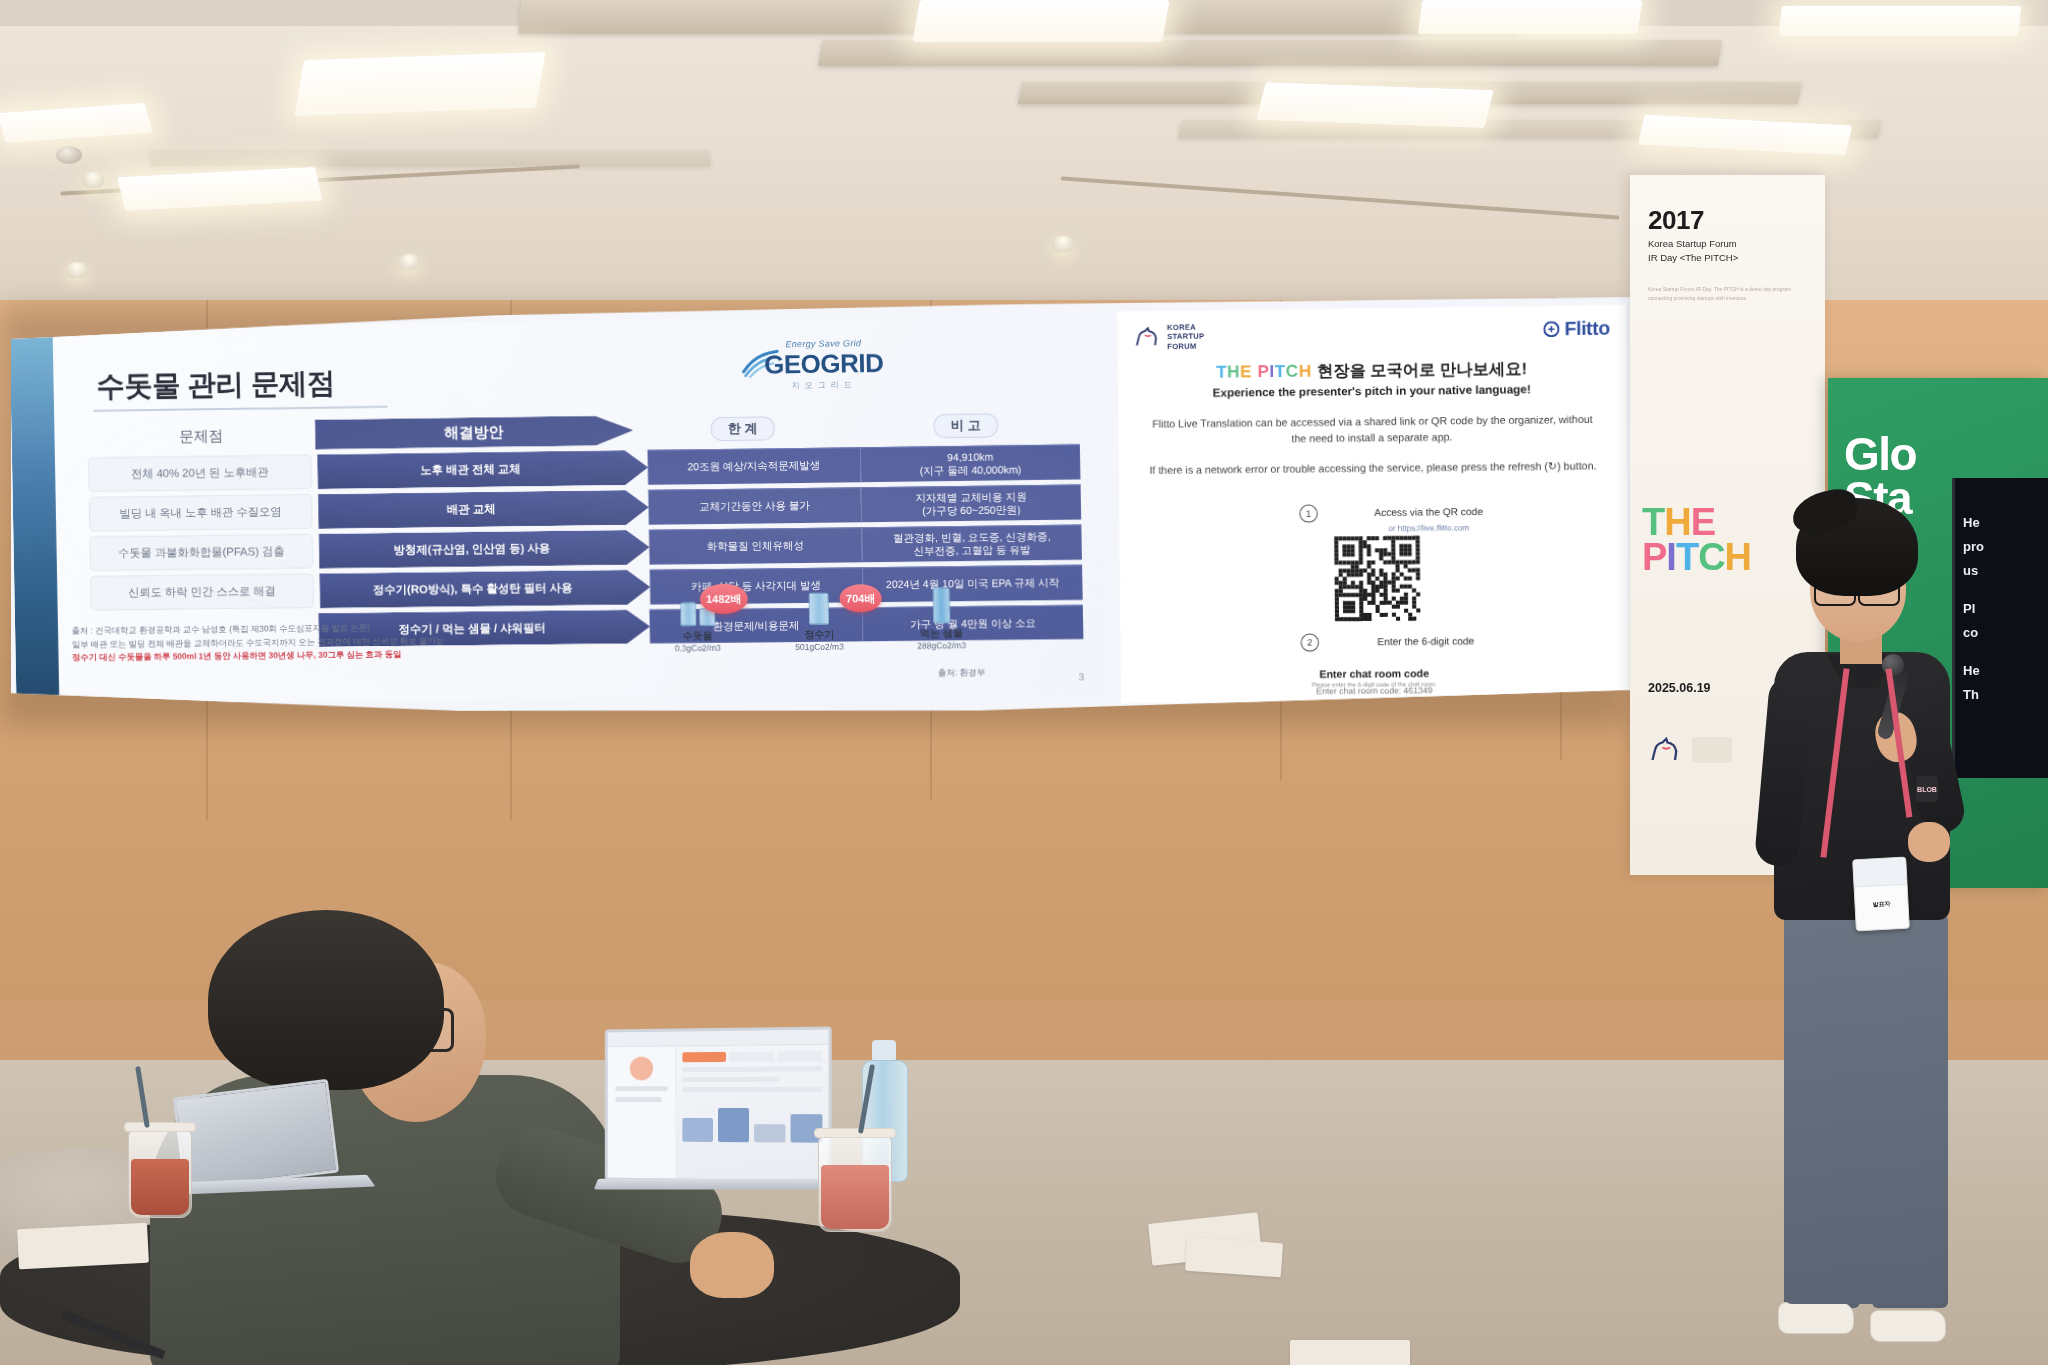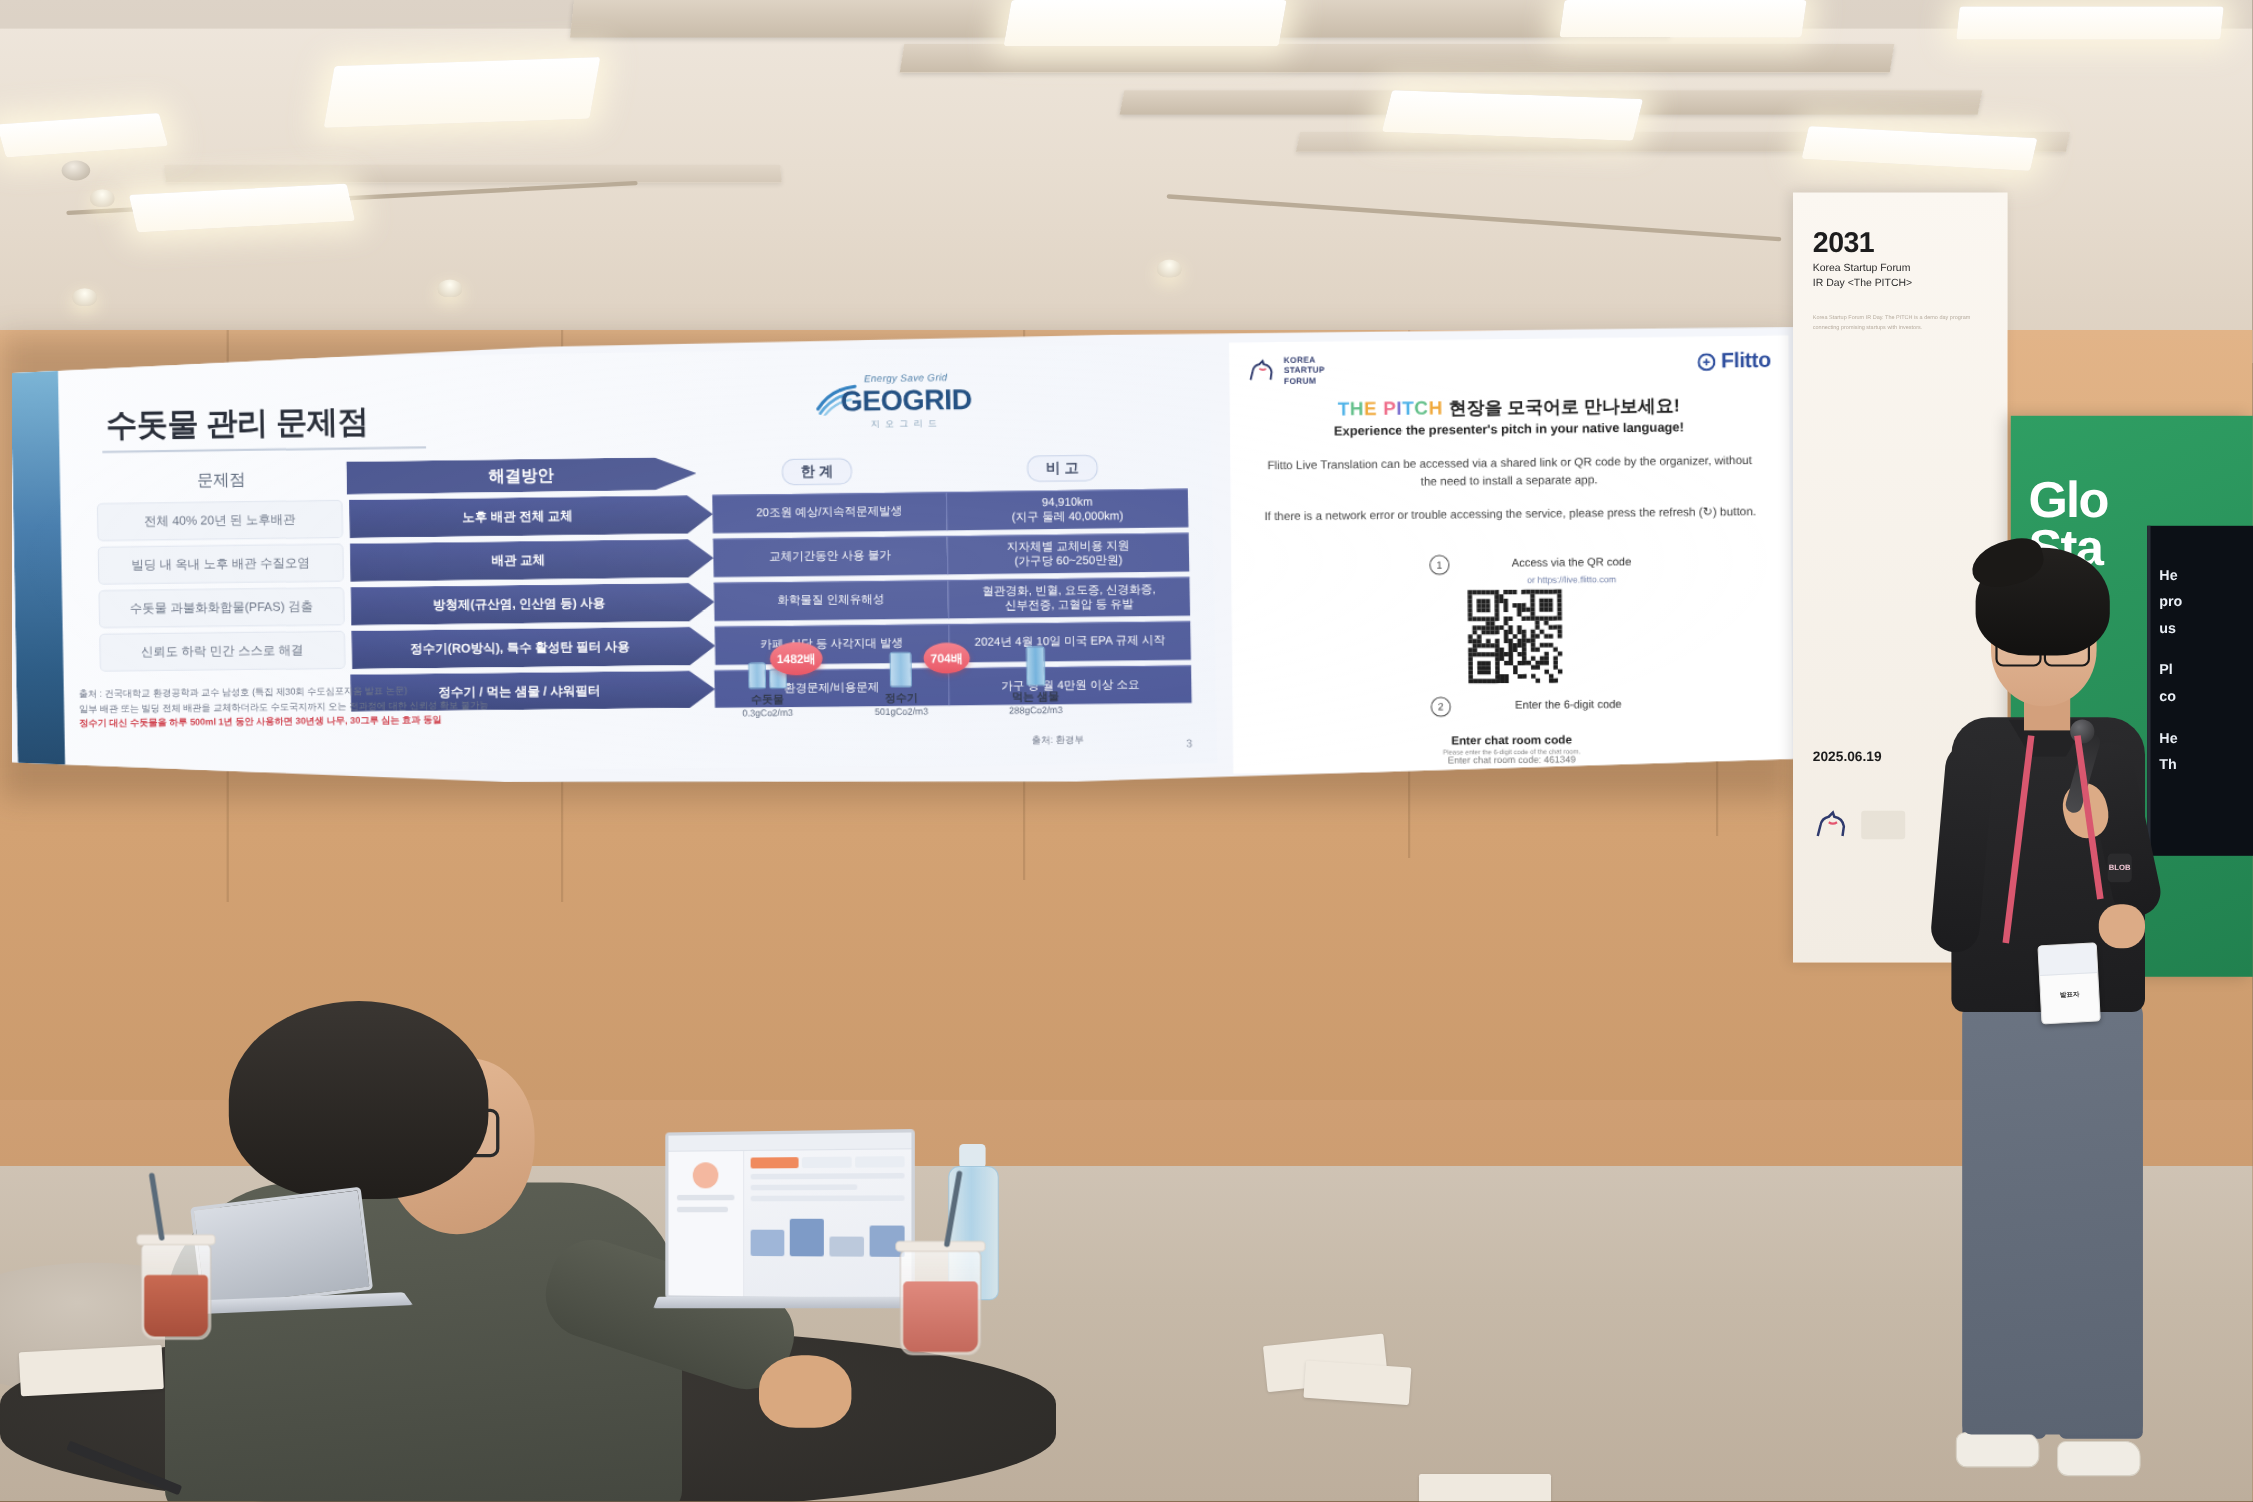--- a/index.html
+++ b/index.html
@@ -668,24 +668,28 @@
             <div class="slot"></div>
           </div>
         </div>
         <div class="chatcode">Enter chat room code: 461349</div>
       </div>
     </div>
   </div>
   <div class="glowwash"></div>
 
   <div class="banner">
-    <div class="bn-year">2031</div>
+    <div class="bn-year">2017</div>
     <div class="bn-sub" style="white-space:pre-line">Korea Startup Forum
 IR Day &lt;The PITCH&gt;</div>
     <div class="bn-body">Korea Startup Forum IR Day. The PITCH is a demo day program connecting promising startups with investors.</div>
+    <div class="bn-pitch">
+      <div><span style="color:#55c07f">T</span><span style="color:#f0a93b">H</span><span style="color:#ef6d8a">E</span></div>
+      <div><span style="color:#ef6d8a">P</span><span style="color:#7b6fd0">I</span><span style="color:#4fb3e8">T</span><span style="color:#55c07f">C</span><span style="color:#f0a93b">H</span></div>
+    </div>
     <div class="bn-date">2025.06.19</div>
     <div class="bn-logos">
       <svg width="34" height="30" viewBox="0 0 26 24">
         <path d="M3 20 L5 12 Q6 7 11 6 L14 3 L15 6 Q21 7 22 13 L21 20" stroke="#2f3a6d" stroke-width="1.8" fill="none"></path>
         <path d="M11 10 Q14 12 17 10" stroke="#e4566f" stroke-width="1.6" fill="none"></path>
       </svg>
       <div style="width:40px;height:26px;background:#e8e2d7;border-radius:3px;"></div>
     </div>
   </div>
 

